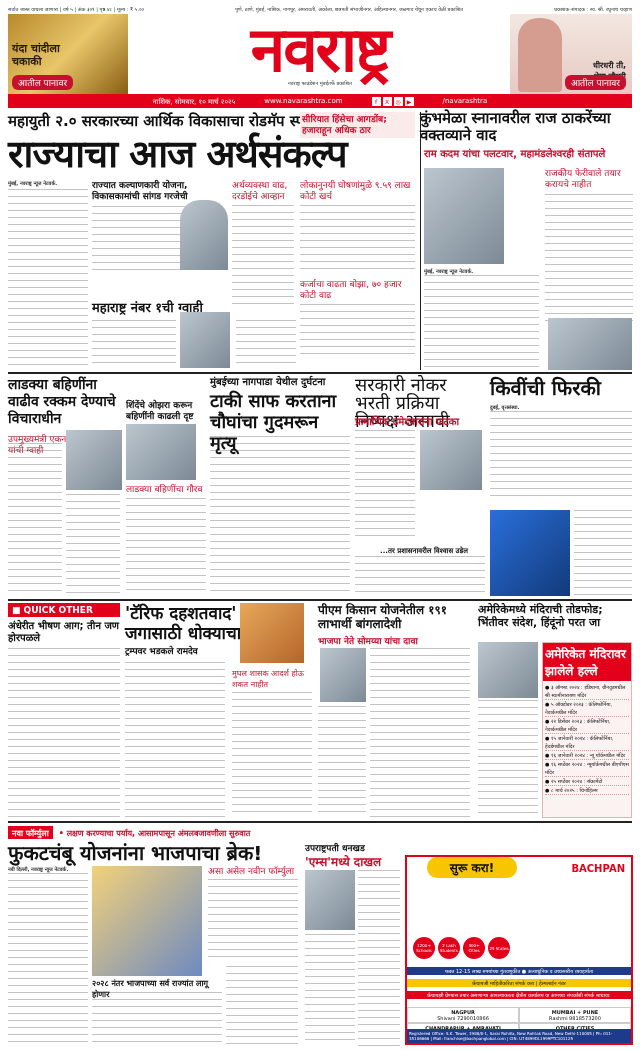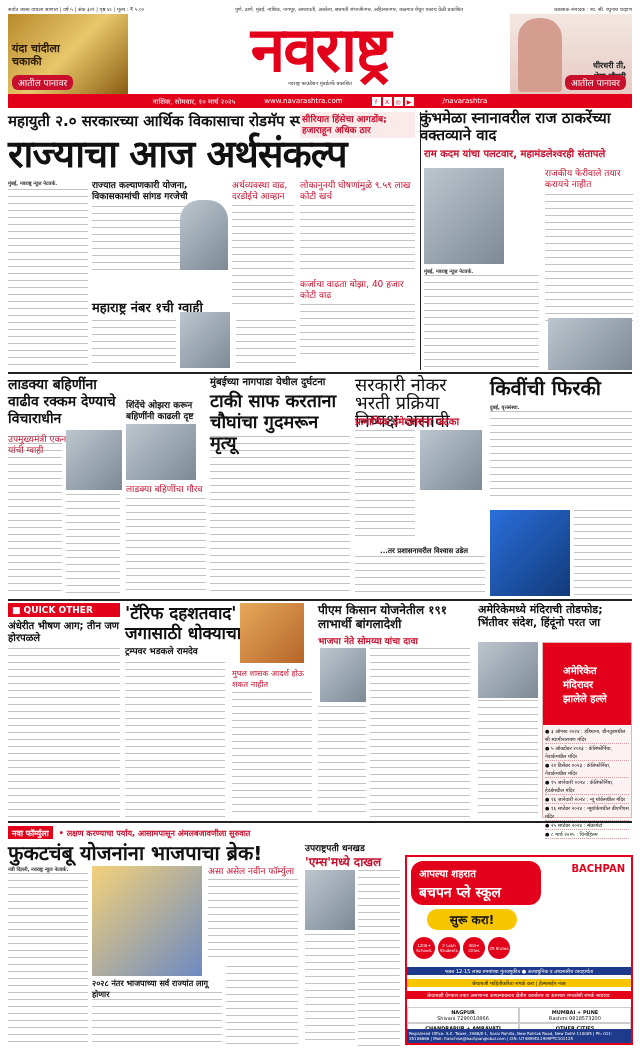--- a/index.html
+++ b/index.html
@@ -91,21 +91,21 @@
   <div class="col fill" style="height:70px;margin-top:4px"></div>
 </div>
 <div class="abs imgslot" style="left:180px;top:200px;width:48px;height:70px;border-radius:20px 20px 0 0"></div>
 <div class="abs" style="left:232px;top:180px;width:62px">
   <div class="subred">अर्थव्यवस्था वाढ, दरडोईचे आव्हान</div>
   <div class="col fill" style="height:100px;margin-top:3px"></div>
 </div>
 <div class="abs" style="left:300px;top:180px;width:115px">
   <div class="subred">लोकानुनयी घोषणांमुळे ९.५९ लाख कोटी खर्च</div>
   <div class="col fill" style="height:70px;margin-top:3px"></div>
-  <div class="subred" style="margin-top:4px">कर्जाचा वाढता बोझा, 40 हजार कोटी वाढ</div>
+  <div class="subred" style="margin-top:4px">कर्जाचा वाढता बोझा, ७० हजार कोटी वाढ</div>
   <div class="col fill" style="height:50px;margin-top:3px"></div>
 </div>
 <div class="abs" style="left:92px;top:300px;width:200px">
   <div class="sub" style="font-size:13px;line-height:16px">महाराष्ट्र नंबर १ची ग्वाही</div>
 </div>
 <div class="abs imgslot" style="left:180px;top:312px;width:50px;height:56px"></div>
 <div class="abs col fill" style="left:92px;top:320px;width:84px;height:48px"></div>
 <div class="abs col fill" style="left:236px;top:320px;width:60px;height:48px"></div>
 
 <div class="abs rule" style="left:420px;top:112px;width:1px;height:258px"></div>
@@ -170,21 +170,21 @@
 <div class="abs" style="left:318px;top:603px;width:155px;font-size:12px;font-weight:bold;line-height:14px">पीएम किसान योजनेतील १९१ लाभार्थी बांगलादेशी</div>
 <div class="abs" style="left:318px;top:634px;width:155px;font-size:9px;font-weight:bold;color:#c8102e">भाजपा नेते सोमय्या यांचा दावा</div>
 <div class="abs imgslot" style="left:320px;top:648px;width:46px;height:54px"></div>
 <div class="abs col fill" style="left:370px;top:648px;width:100px;height:170px"></div>
 <div class="abs col fill" style="left:318px;top:706px;width:48px;height:112px"></div>
 
 <div class="abs" style="left:478px;top:603px;width:154px;font-size:11px;font-weight:bold;line-height:13px"><span>अमेरिकेमध्ये मंदिराची तोडफोड; भिंतीवर संदेश, हिंदूंनो परत जा</span></div>
 <div class="abs imgslot" style="left:478px;top:642px;width:60px;height:56px"></div>
 <div class="abs col fill" style="left:478px;top:700px;width:60px;height:118px"></div>
 <div class="abs" style="left:542px;top:642px;width:90px;height:176px;background:#fdf2f2;border:1px solid #e2b4b4">
-  <div class="redbox" style="font-size:10px;padding:20px">अमेरिकेत मंदिरावर झालेले हल्ले</div>
+  <div class="redbox" style="font-size:12px;padding:2px">अमेरिकेत मंदिरावर झालेले हल्ले</div>
   <div id="templeList" style="font-size:5px;line-height:8px;padding:2px">
       <div style="border-bottom: 1px dotted rgb(221, 153, 153);">● ३ ऑगस्ट २०२४ : इंडियाना, ग्रीनवुडमधील श्री स्वामीनारायण मंदिर</div>
       <div style="border-bottom: 1px dotted rgb(221, 153, 153);">● ५ ऑक्टोबर २०२३ : कॅलिफोर्निया, नेवार्कमधील मंदिर</div>
       <div style="border-bottom: 1px dotted rgb(221, 153, 153);">● २२ डिसेंबर २०२३ : कॅलिफोर्निया, नेवार्कमधील मंदिर</div>
       <div style="border-bottom: 1px dotted rgb(221, 153, 153);">● १५ जानेवारी २०२४ : कॅलिफोर्निया, हेवर्डमधील मंदिर</div>
       <div style="border-bottom: 1px dotted rgb(221, 153, 153);">● १६ जानेवारी २०२४ : न्यू यॉर्कमधील मंदिर</div>
       <div style="border-bottom: 1px dotted rgb(221, 153, 153);">● १६ सप्टेंबर २०२४ : न्यूयॉर्कमधील बीएपीएस मंदिर</div>
       <div style="border-bottom: 1px dotted rgb(221, 153, 153);">● २५ सप्टेंबर २०२४ : सॅक्रामेंटो</div>
       <div style="border-bottom: 1px dotted rgb(221, 153, 153);">● ८ मार्च २०२५ : चिनोहिल्स</div>
     </div>
@@ -211,24 +211,20 @@
 <div class="abs col fill" style="left:226px;top:966px;width:72px;height:80px"></div>
 
 <div class="abs" style="left:305px;top:841px;width:95px;font-size:9px;font-weight:bold">उपराष्ट्रपती धनखड</div>
 <div class="abs" style="left:305px;top:853px;width:95px;font-size:12px;font-weight:bold;color:#c8102e">'एम्स'मध्ये दाखल</div>
 <div class="abs imgslot" style="left:305px;top:870px;width:50px;height:60px"></div>
 <div class="abs col fill" style="left:358px;top:870px;width:42px;height:176px"></div>
 <div class="abs col fill" style="left:305px;top:934px;width:50px;height:112px"></div>
 
 <div class="abs adbox">
   <div class="bacchan">BACHPAN</div>
-  <div class="adhead">
-    <div style="font-size:10px">आपल्या शहरात</div>
-    <div>बचपन प्ले स्कूल</div>
-  </div>
   <div class="adsub">सुरू करा!</div>
   <div class="circles">
     <span>1200+ Schools</span>
     <span>2 Lakh Students</span>
     <span>400+ Cities</span>
     <span>25 States</span>
   </div>
   <div class="adstrip" style="top:110px;background:#1e3a8a;color:#fff">फक्त 12-15 लाख रुपयांच्या गुंतवणुकीत ● अत्याधुनिक व उच्चस्तरीय व्यवहार्यता</div>
   <div class="adstrip" style="top:122px;background:#f7c600;color:#111">फ्रँचायजी माहितीकरिता संपर्क करा | हेल्पलाईन नंबर</div>
   <div class="adstrip" style="top:134px;background:#e2001a;color:#fff">फ्रँचायझी घेण्यास तयार असणाऱ्या आपल्याकरता क्षेत्रीय कार्यालय वा आमच्या संपर्काशी संपर्क साधावा:</div>

